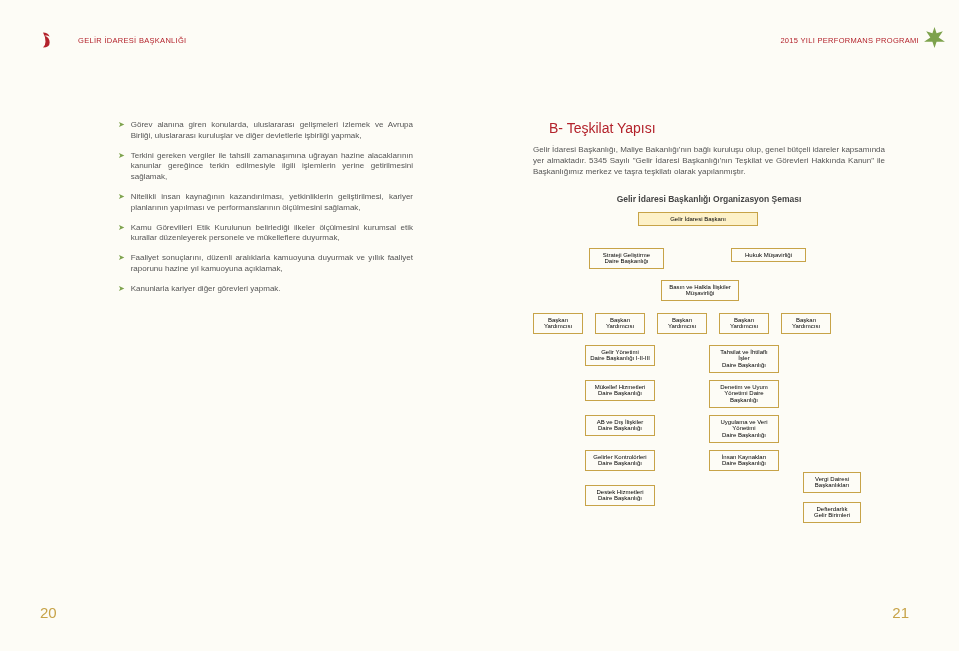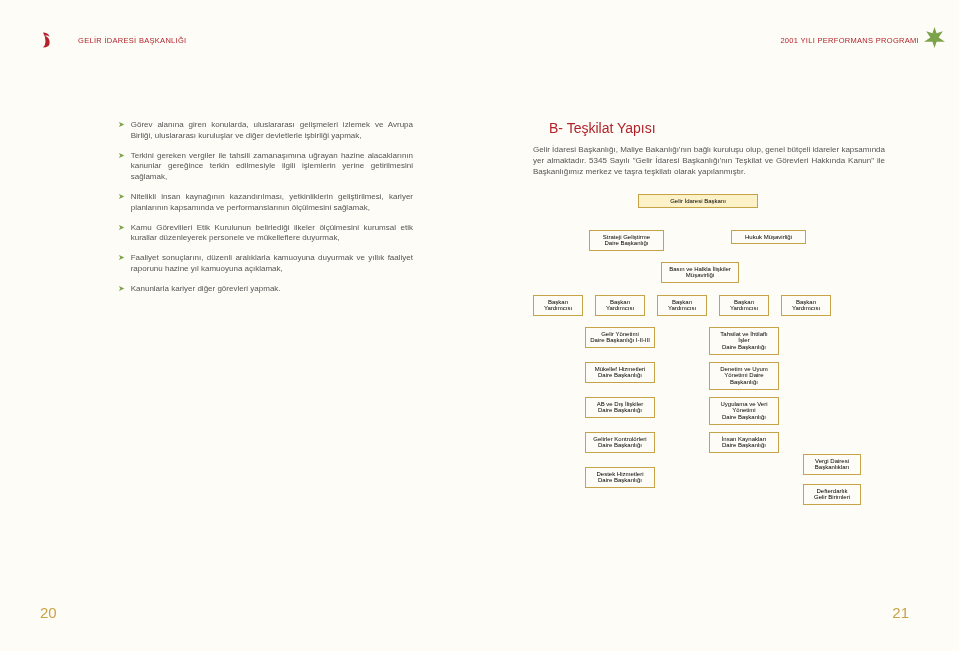--- a/index.html
+++ b/index.html
@@ -120,59 +120,60 @@
 </head>
 <body>
 
 <div class="page-header">
   <div class="brand">
     <svg class="brand-logo" viewBox="0 0 24 24">
       <path d="M6 3 Q12 3 14 8 Q11 6 8 7 Q14 9 14 15 Q14 21 6 21 Q9 18 9 14 Q9 8 6 3 Z" fill="#b3222b"></path>
     </svg>
     <span>GELİR İDARESİ BAŞKANLIĞI</span>
   </div>
-  <span class="pgm">2001 YILI PERFORMANS PROGRAMI</span>
+  <span class="pgm">2015 YILI PERFORMANS PROGRAMI</span>
 </div>
 
 <svg class="leaf-decor" viewBox="0 0 24 24">
   <path d="M12 2 L14 8 L20 6 L16 12 L22 16 L14 16 L12 22 L10 16 L2 16 L8 12 L4 6 L10 8 Z" fill="#7da24c"></path>
 </svg>
 
 <div class="two-col">
 
   <div class="col-left">
     <div class="bullet-item">
         <span class="bullet-arrow">➤</span>
         <span>Görev alanına giren konularda, uluslararası gelişmeleri izlemek ve Avrupa Birliği, uluslararası kuruluşlar ve diğer devletlerle işbirliği yapmak,</span>
       </div>
     <div class="bullet-item">
         <span class="bullet-arrow">➤</span>
         <span>Terkini gereken vergiler ile tahsili zamanaşımına uğrayan hazine alacaklarının kanunlar gereğince terkin edilmesiyle ilgili işlemlerin yerine getirilmesini sağlamak,</span>
       </div>
     <div class="bullet-item">
         <span class="bullet-arrow">➤</span>
-        <span>Nitelikli insan kaynağının kazandırılması, yetkinliklerin geliştirilmesi, kariyer planlarının kapsamında ve performanslarının ölçülmesini sağlamak,</span>
+        <span>Nitelikli insan kaynağının kazandırılması, yetkinliklerin geliştirilmesi, kariyer planlarının yapılması ve performanslarının ölçülmesini sağlamak,</span>
       </div>
     <div class="bullet-item">
         <span class="bullet-arrow">➤</span>
         <span>Kamu Görevlileri Etik Kurulunun belirlediği ilkeler ölçülmesini kurumsal etik kurallar düzenleyerek personele ve mükelleflere duyurmak,</span>
       </div>
     <div class="bullet-item">
         <span class="bullet-arrow">➤</span>
         <span>Faaliyet sonuçlarını, düzenli aralıklarla kamuoyuna duyurmak ve yıllık faaliyet raporunu hazine yıl kamuoyuna açıklamak,</span>
       </div>
     <div class="bullet-item">
         <span class="bullet-arrow">➤</span>
         <span>Kanunlarla kariyer diğer görevleri yapmak.</span>
       </div>
   </div>
 
   <div class="col-right">
     <h2 class="section-heading">B- Teşkilat Yapısı</h2>
     <div class="section-body">Gelir İdaresi Başkanlığı, Maliye Bakanlığı'nın bağlı kuruluşu olup, genel bütçeli idareler kapsamında yer almaktadır. 5345 Sayılı "Gelir İdaresi Başkanlığı'nın Teşkilat ve Görevleri Hakkında Kanun" ile Başkanlığımız merkez ve taşra teşkilatı olarak yapılanmıştır.</div>
+    <div class="chart-title">Gelir İdaresi Başkanlığı Organizasyon Şeması</div>
 
     <div class="org" style="height:320px;">
 
       <div class="node top" style="left:105px; top:0; width:120px;">Gelir İdaresi Başkanı</div>
 
       <div class="node" style="left:56px; top:36px; width:75px; white-space:pre-line;">Strateji Geliştirme
 Daire Başkanlığı</div>
       <div class="node" style="left:198px; top:36px; width:75px;">Hukuk Müşavirliği</div>
       <div class="node" style="left:128px; top:68px; width:78px; white-space:pre-line;">Basın ve Halkla İlişkiler
 Müşavirliği</div>

